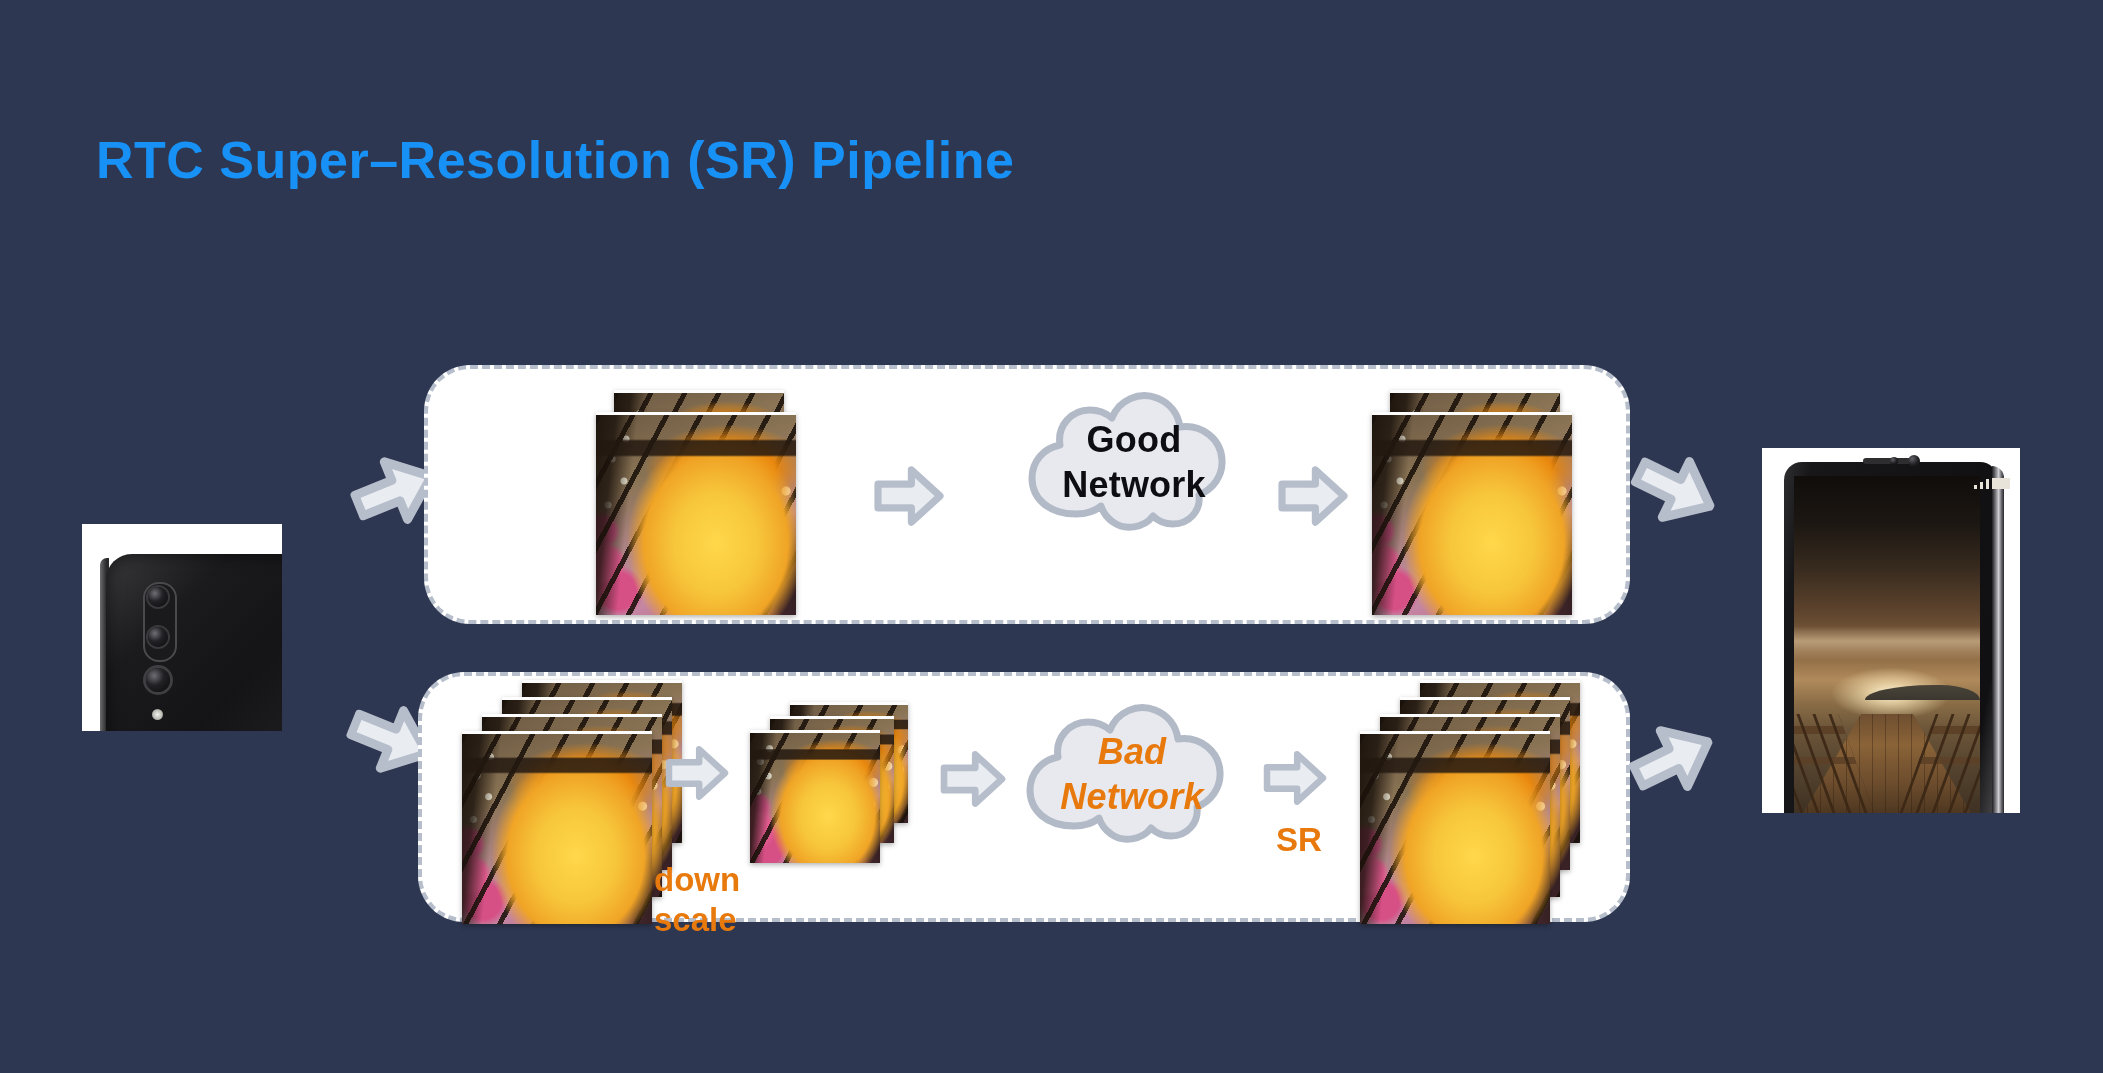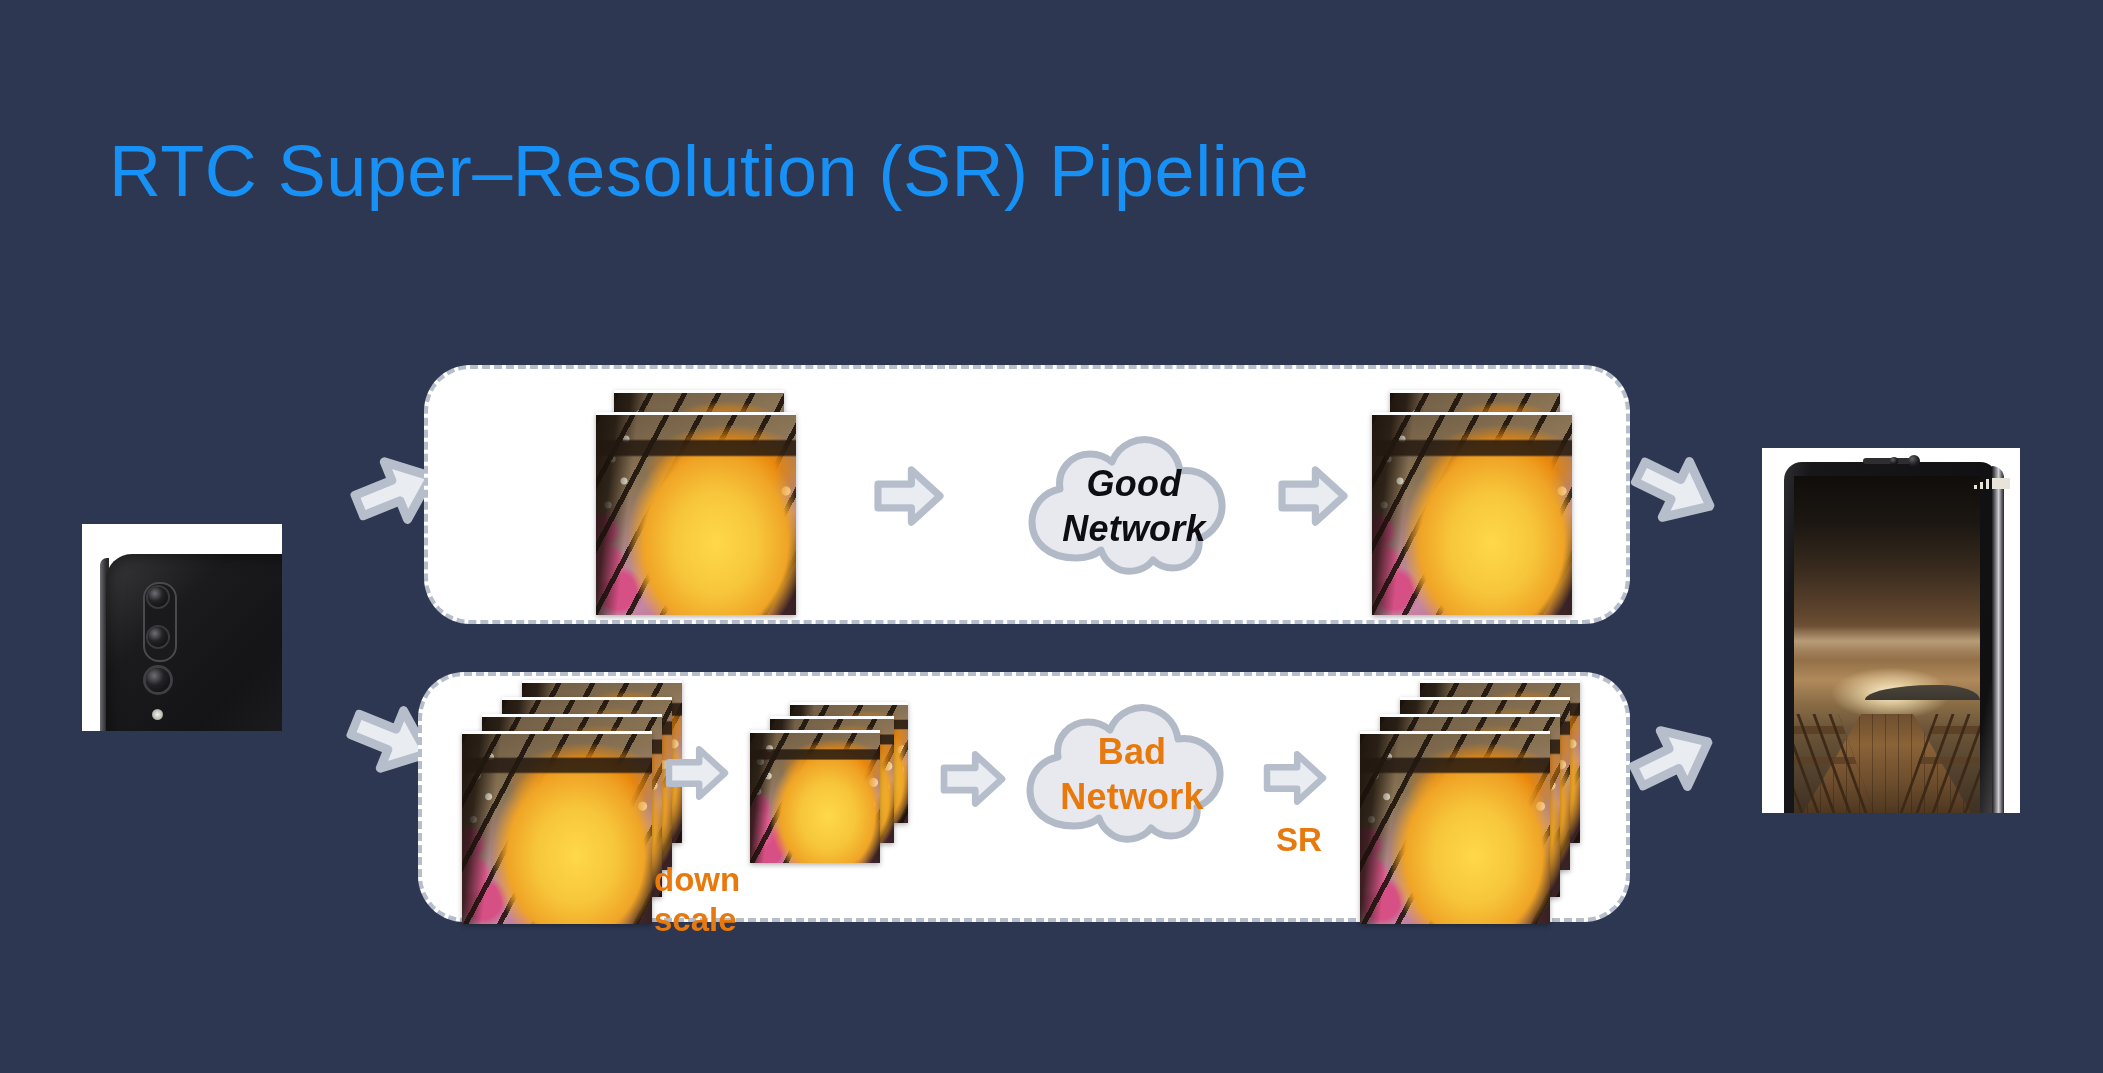--- a/index.html
+++ b/index.html
@@ -11,24 +11,24 @@
     width: 2103px;
     height: 1073px;
     position: relative;
     overflow: hidden;
     font-family: "Liberation Sans", sans-serif;
   }
 
   
   #slide-title {
     position: absolute;
-    left: 109px;
+    left: 96px;
     top: 130px;
-    font-size: 72px;
-    font-weight: 400;
+    font-size: 52px;
+    font-weight: 700;
     color: #1791f5;
     letter-spacing: 0.5px;
     white-space: nowrap;
   }
 
   
   .flow-panel {
     position: absolute;
     background: #ffffff;
     border: 4px dashed #b6bdcb;
@@ -276,21 +276,21 @@
   <div class="frame" style="left:18px; top:0;  width:170px; height:170px;"></div>
   <div class="frame" style="left:0;   top:22px; width:200px; height:200px;"></div>
 </div>
 
 <div class="arrow" style="left:872px; top:465px;">
   <svg width="74" height="62" viewBox="0 0 86 78">
     <polygon points="4,24 46,24 46,6 82,39 46,72 46,54 4,54" fill="#e9ecf1" stroke="#b6bdcb" stroke-width="9" stroke-linejoin="round"></polygon>
   </svg>
 </div>
 
-<div class="cloud" id="cloud-good" style="left:1022px; top:432px; width:224px; height:148px;font-style:italic;">
+<div class="cloud" id="cloud-good" style="left:1022px; top:388px; width:224px; height:148px;">
   <svg width="224" height="148" viewBox="0 0 224 148">
     <path d="M54 126 C26 126 10 110 10 90 C10 73 22 60 38 57
              C35 38 49 22 68 22 C76 22 84 25 90 30
              C97 12 117 3 135 10 C148 15 156 26 158 39
              C180 36 199 51 200 72 C201 88 191 101 177 107
              C179 123 167 136 151 136 C143 136 136 133 131 128
              C122 140 103 143 91 134 C85 130 81 124 79 118
              C73 123 64 126 54 126 Z" fill="#e7e9ee" stroke="#b3bac7" stroke-width="7" stroke-linejoin="round"></path>
   </svg>
   <div class="cloud-label">Good
@@ -330,21 +330,21 @@
   <div class="frame" style="left:20px; top:14px; width:124px; height:124px;"></div>
   <div class="frame" style="left:0;   top:28px; width:130px; height:130px;"></div>
 </div>
 
 <div class="arrow" style="left:938px; top:750px;">
   <svg width="70" height="58" viewBox="0 0 86 78">
     <polygon points="4,24 46,24 46,6 82,39 46,72 46,54 4,54" fill="#e9ecf1" stroke="#b6bdcb" stroke-width="9" stroke-linejoin="round"></polygon>
   </svg>
 </div>
 
-<div class="cloud" id="cloud-bad" style="left:1020px; top:700px; width:224px; height:148px;">
+<div class="cloud" id="cloud-bad" style="left:1020px; top:700px; width:224px; height:148px;font-style:italic;">
   <svg width="224" height="148" viewBox="0 0 224 148">
     <path d="M54 126 C26 126 10 110 10 90 C10 73 22 60 38 57
              C35 38 49 22 68 22 C76 22 84 25 90 30
              C97 12 117 3 135 10 C148 15 156 26 158 39
              C180 36 199 51 200 72 C201 88 191 101 177 107
              C179 123 167 136 151 136 C143 136 136 133 131 128
              C122 140 103 143 91 134 C85 130 81 124 79 118
              C73 123 64 126 54 126 Z" fill="#e7e9ee" stroke="#b3bac7" stroke-width="7" stroke-linejoin="round"></path>
   </svg>
   <div class="cloud-label">Bad

